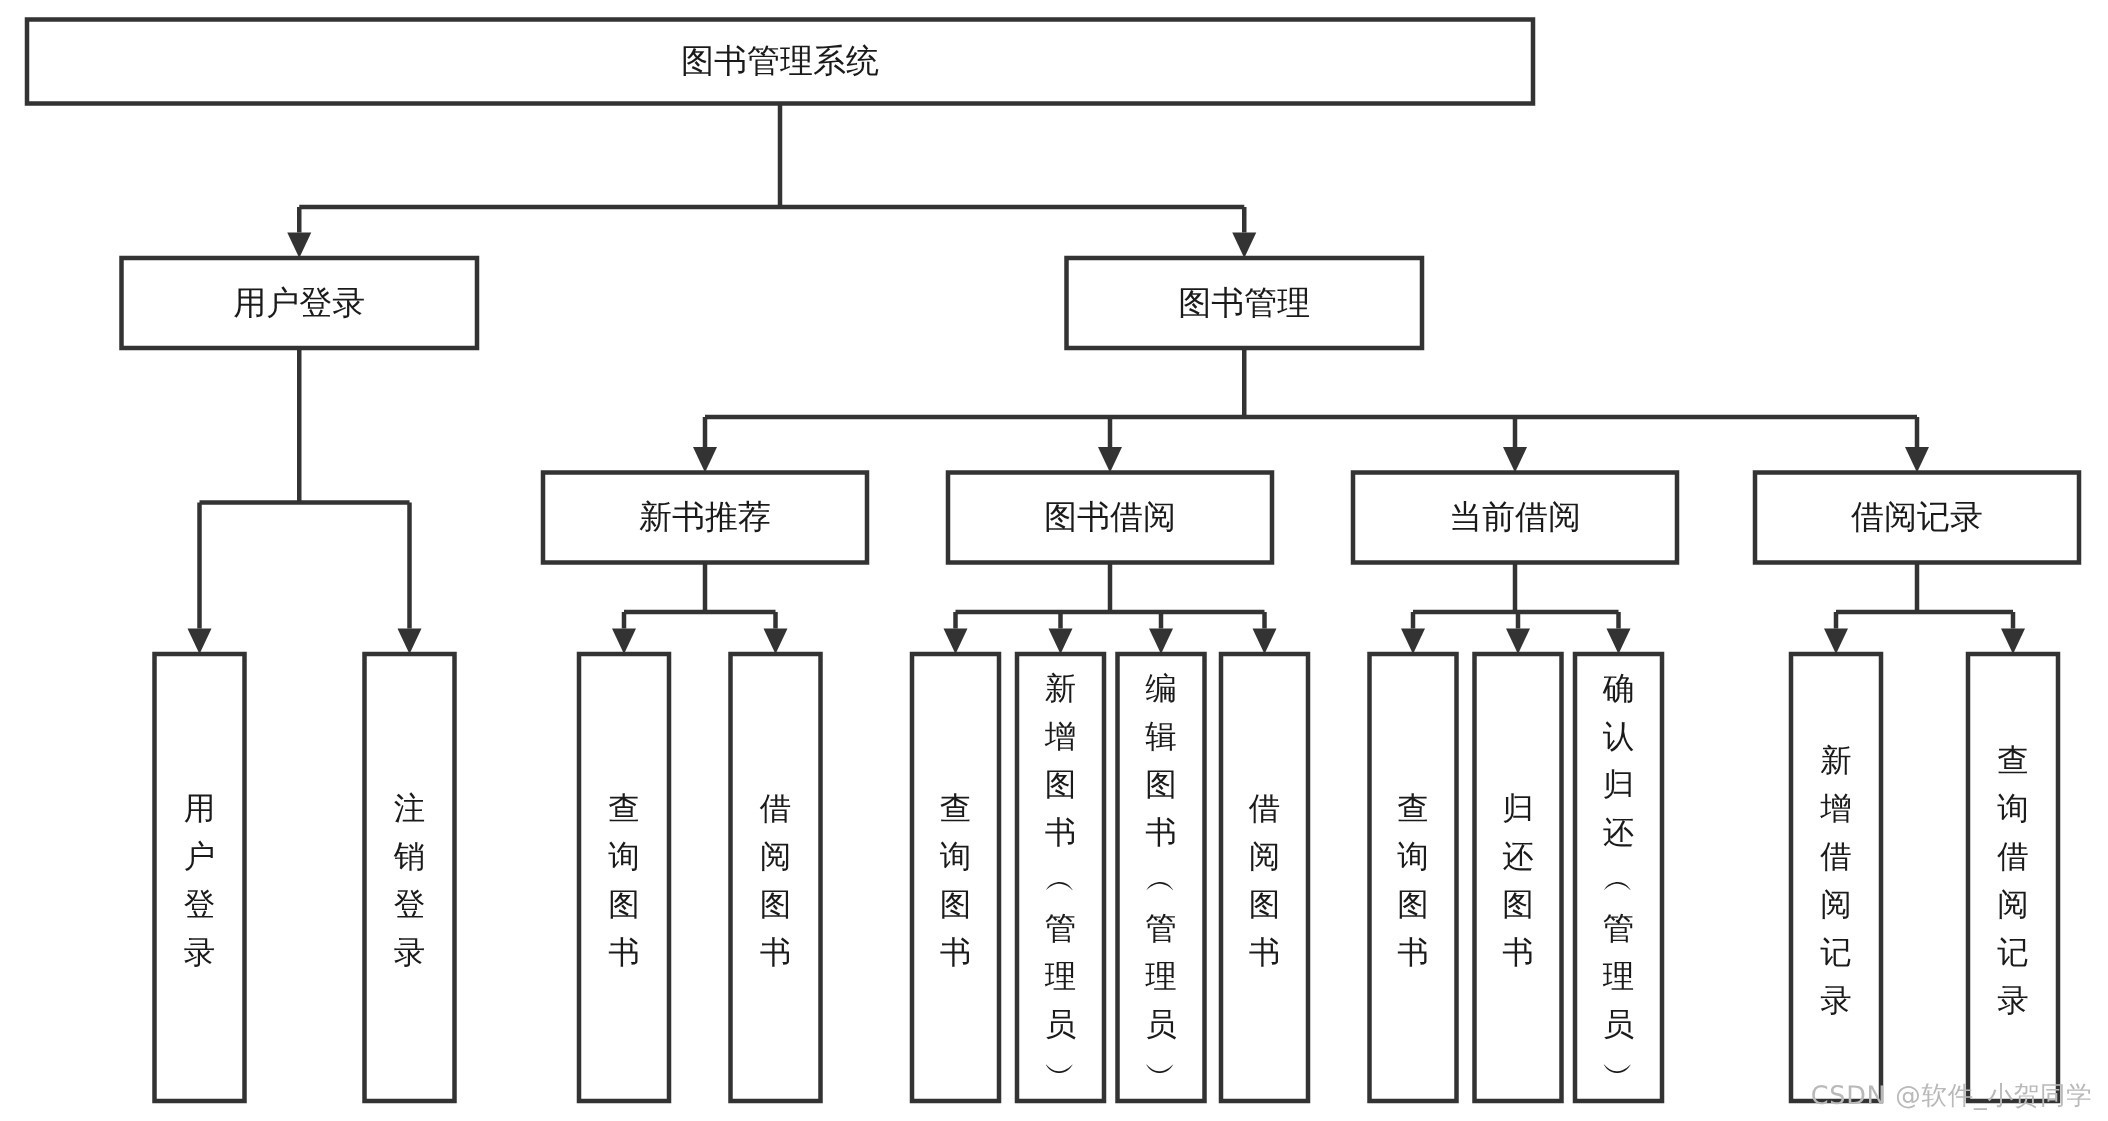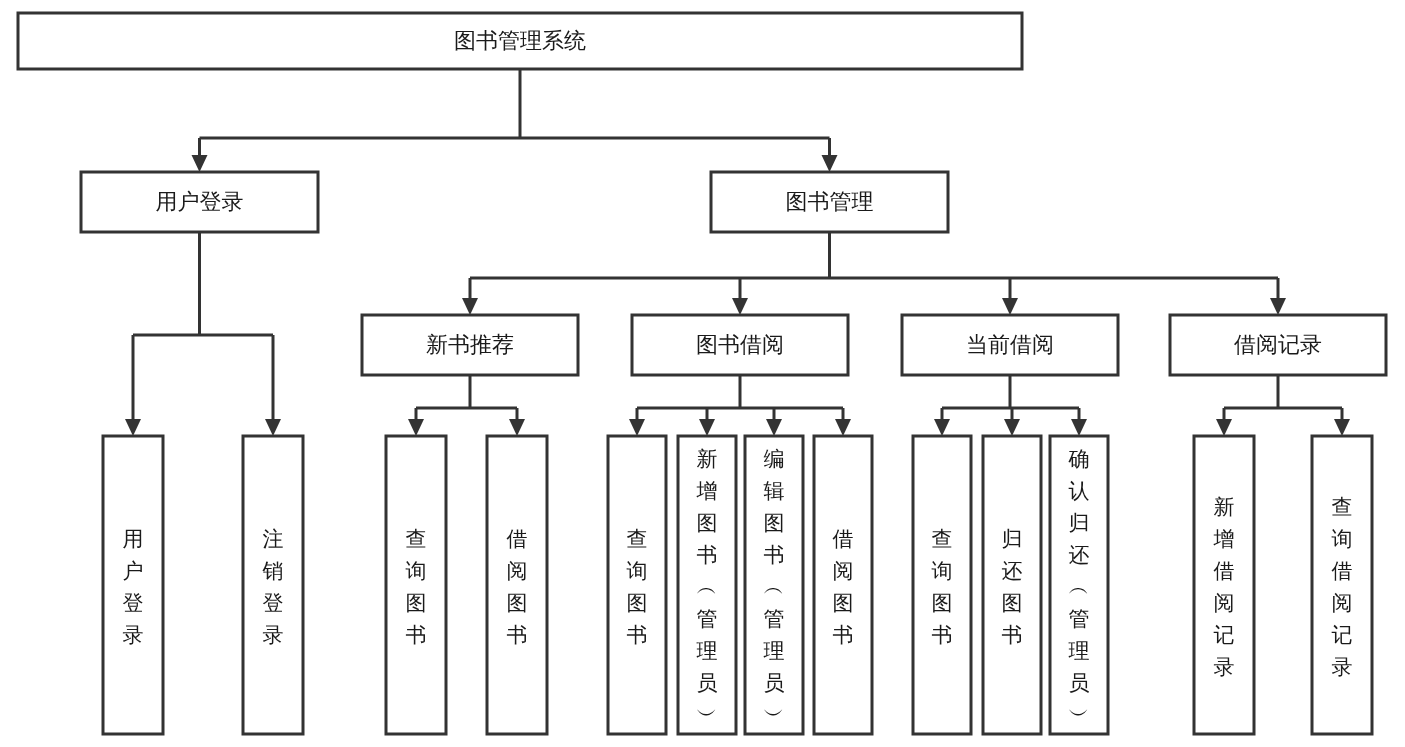--- a/index.html
+++ b/index.html
@@ -202,13 +202,14 @@
         <g>
           <rect x="1194" y="436" width="60" height="298" class="node-box"></rect>
           <text x="1224" class="node-label-v" y="513.96"><tspan x="1224" dy="0">新</tspan><tspan x="1224" dy="32">增</tspan><tspan x="1224" dy="32">借</tspan><tspan x="1224" dy="32">阅</tspan><tspan x="1224" dy="32">记</tspan><tspan x="1224" dy="32">录</tspan></text>
         </g>
         <g>
           <rect x="1312" y="436" width="60" height="298" class="node-box"></rect>
           <text x="1342" class="node-label-v" y="513.96"><tspan x="1342" dy="0">查</tspan><tspan x="1342" dy="32">询</tspan><tspan x="1342" dy="32">借</tspan><tspan x="1342" dy="32">阅</tspan><tspan x="1342" dy="32">记</tspan><tspan x="1342" dy="32">录</tspan></text>
         </g>
       </g>
   </svg>
+  <div class="watermark">CSDN @软件_小贺同学</div>
 </div>
 
 </body></html>

